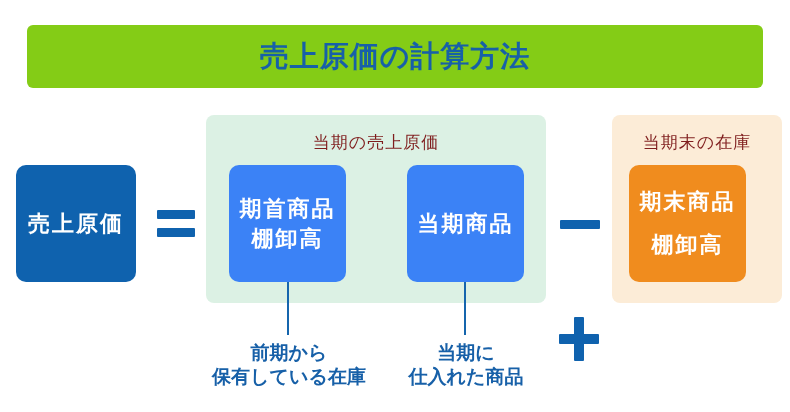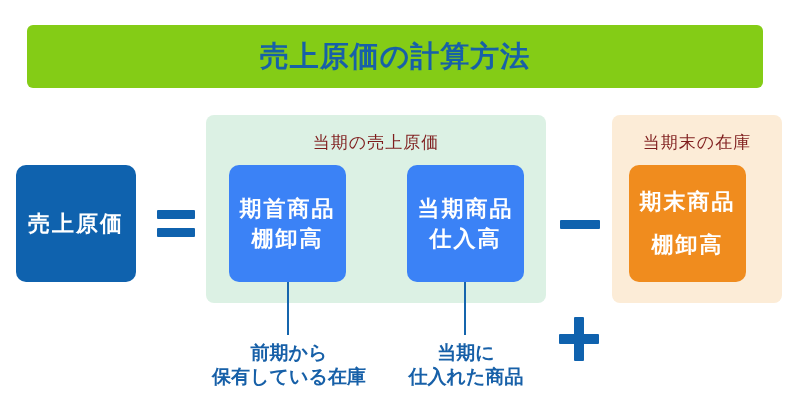--- a/index.html
+++ b/index.html
@@ -167,21 +167,20 @@
       <span class="line">棚卸高</span>
     </div>
 
     <div class="op plus">
       <span class="h"></span>
       <span class="v"></span>
     </div>
 
     <div class="box green-box pbox2">
       <span class="line">当期商品</span>
-      <span class="line">仕入高</span>
     </div>
   </div>
 
   <div class="op minus"></div>
 
   <div class="panel orange-panel">
     <div class="panel-label">当期末の在庫</div>
     <div class="box orange-box pbox">
       <span class="line">期末商品</span>
       <span class="line">棚卸高</span>

